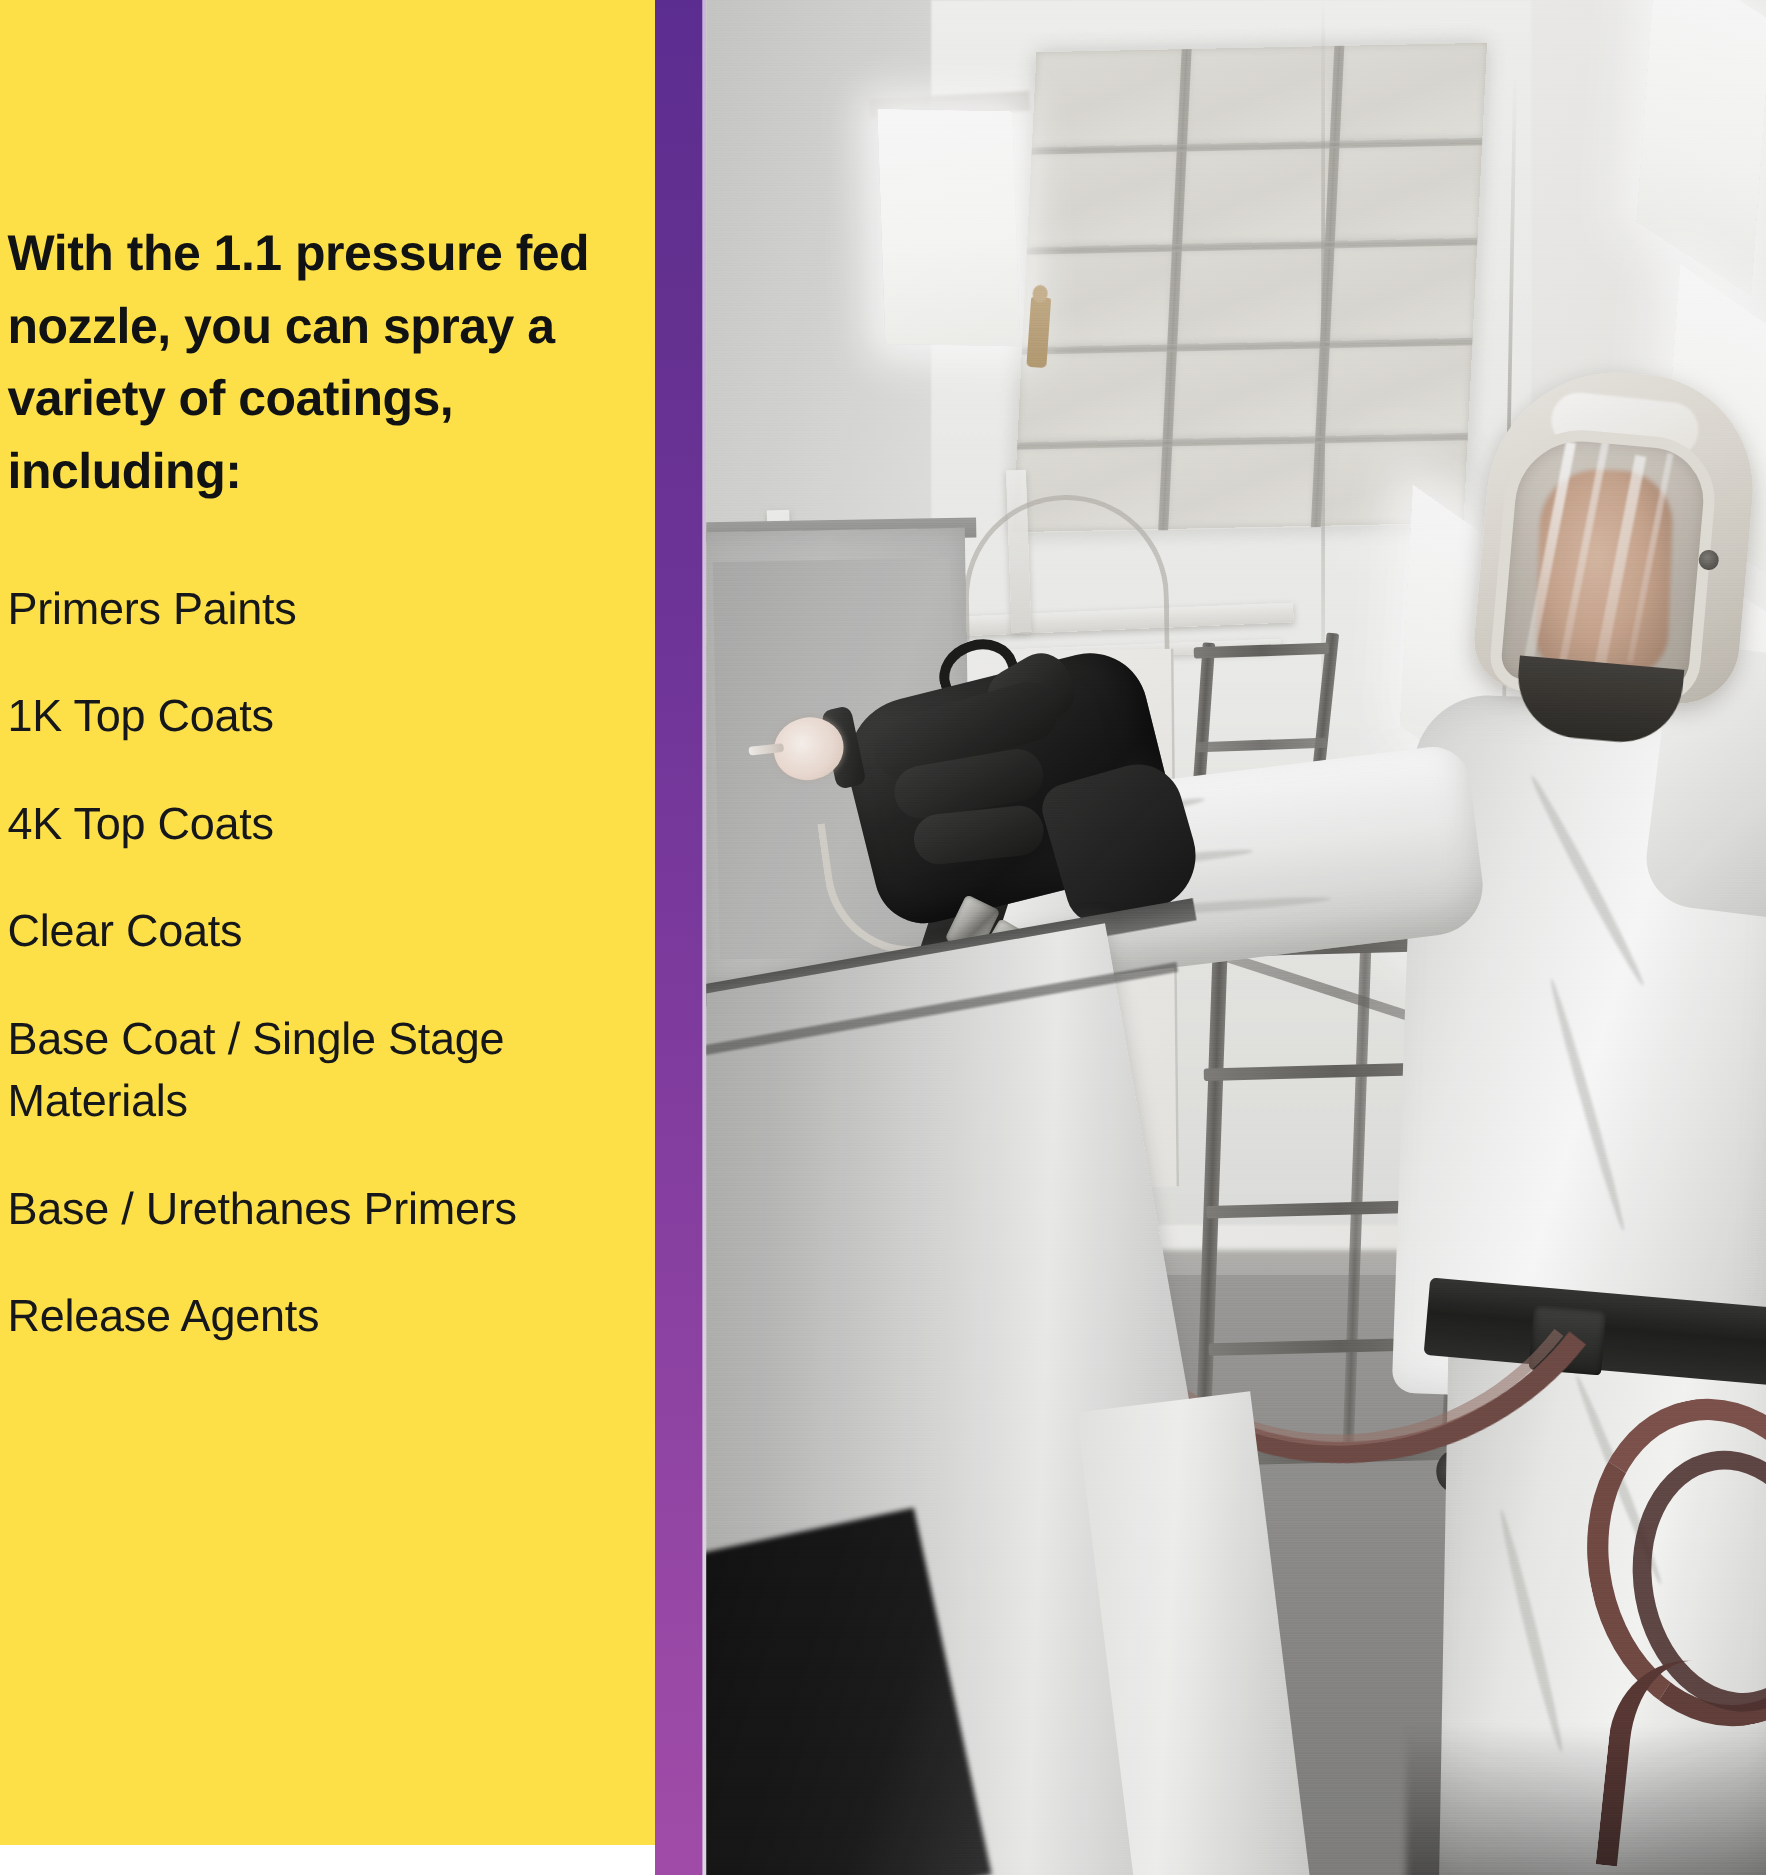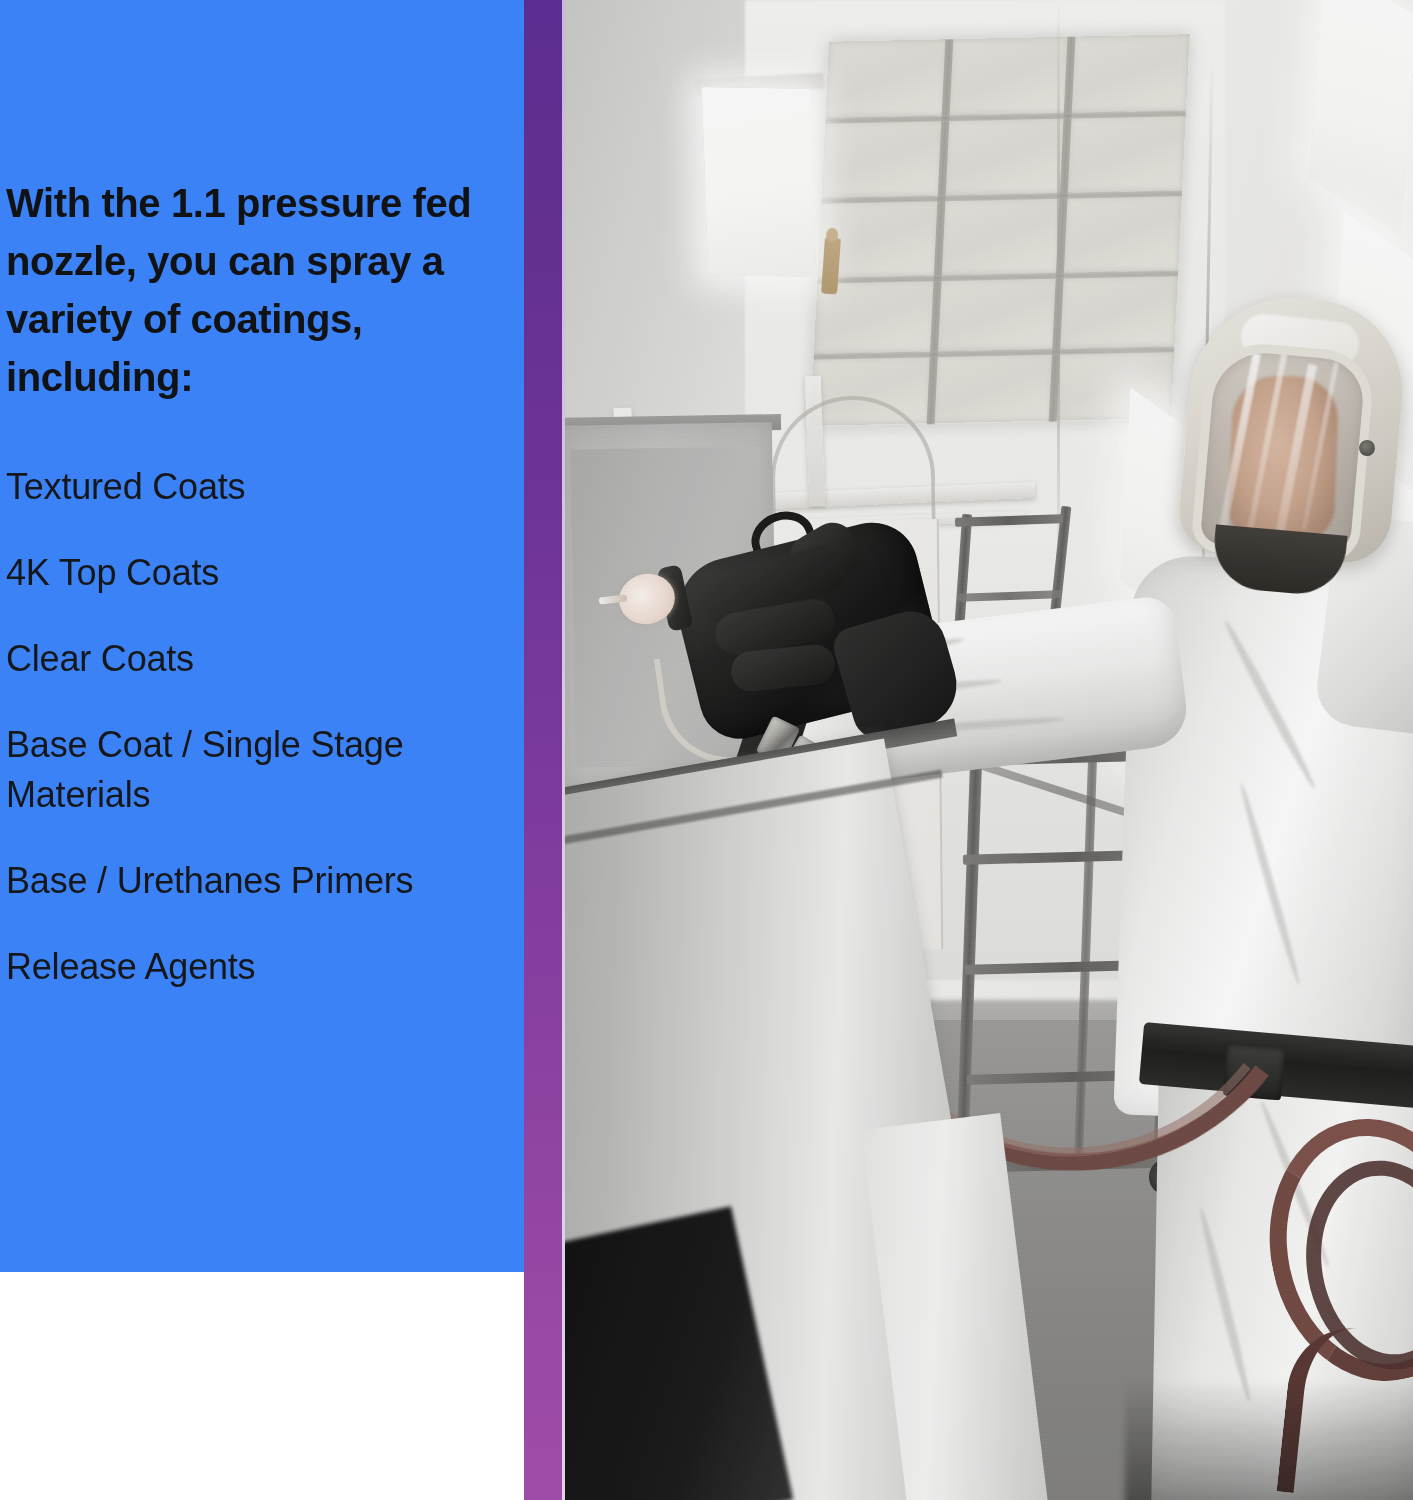--- a/index.html
+++ b/index.html
@@ -18,22 +18,22 @@
     background: #ffffff;
     overflow: hidden;
   }
 
   
   .text-panel {
     position: absolute;
     left: 0;
     top: 0;
     width: 524px;
-    height: 1272px;
-    background: #3b82f6;
+    height: 1476px;
+    background: #fde047;
     box-sizing: border-box;
     padding: 0 20px 0 6px;
   }
 
   .headline {
     position: absolute;
     left: 6px;
     top: 174px;
     width: 480px;
     margin: 0;
@@ -670,21 +670,22 @@
 </style>
 </head>
 <body>
 
 <div class="page">
 
   <div class="text-panel">
     <h1 class="headline">With the 1.1 pressure fed nozzle, you can spray a variety of coatings, including:</h1>
 
     <ul class="spec-list">
-      <li class="spec-item">Textured Coats</li>
+      <li class="spec-item">Primers Paints</li>
+      <li class="spec-item">1K Top Coats</li>
       <li class="spec-item">4K Top Coats</li>
       <li class="spec-item">Clear Coats</li>
       <li class="spec-item">Base Coat / Single Stage Materials</li>
       <li class="spec-item">Base / Urethanes Primers</li>
       <li class="spec-item">Release Agents</li>
     </ul>
   </div>
 
   <div class="divider"></div>
   <div class="divider-seam"></div>

